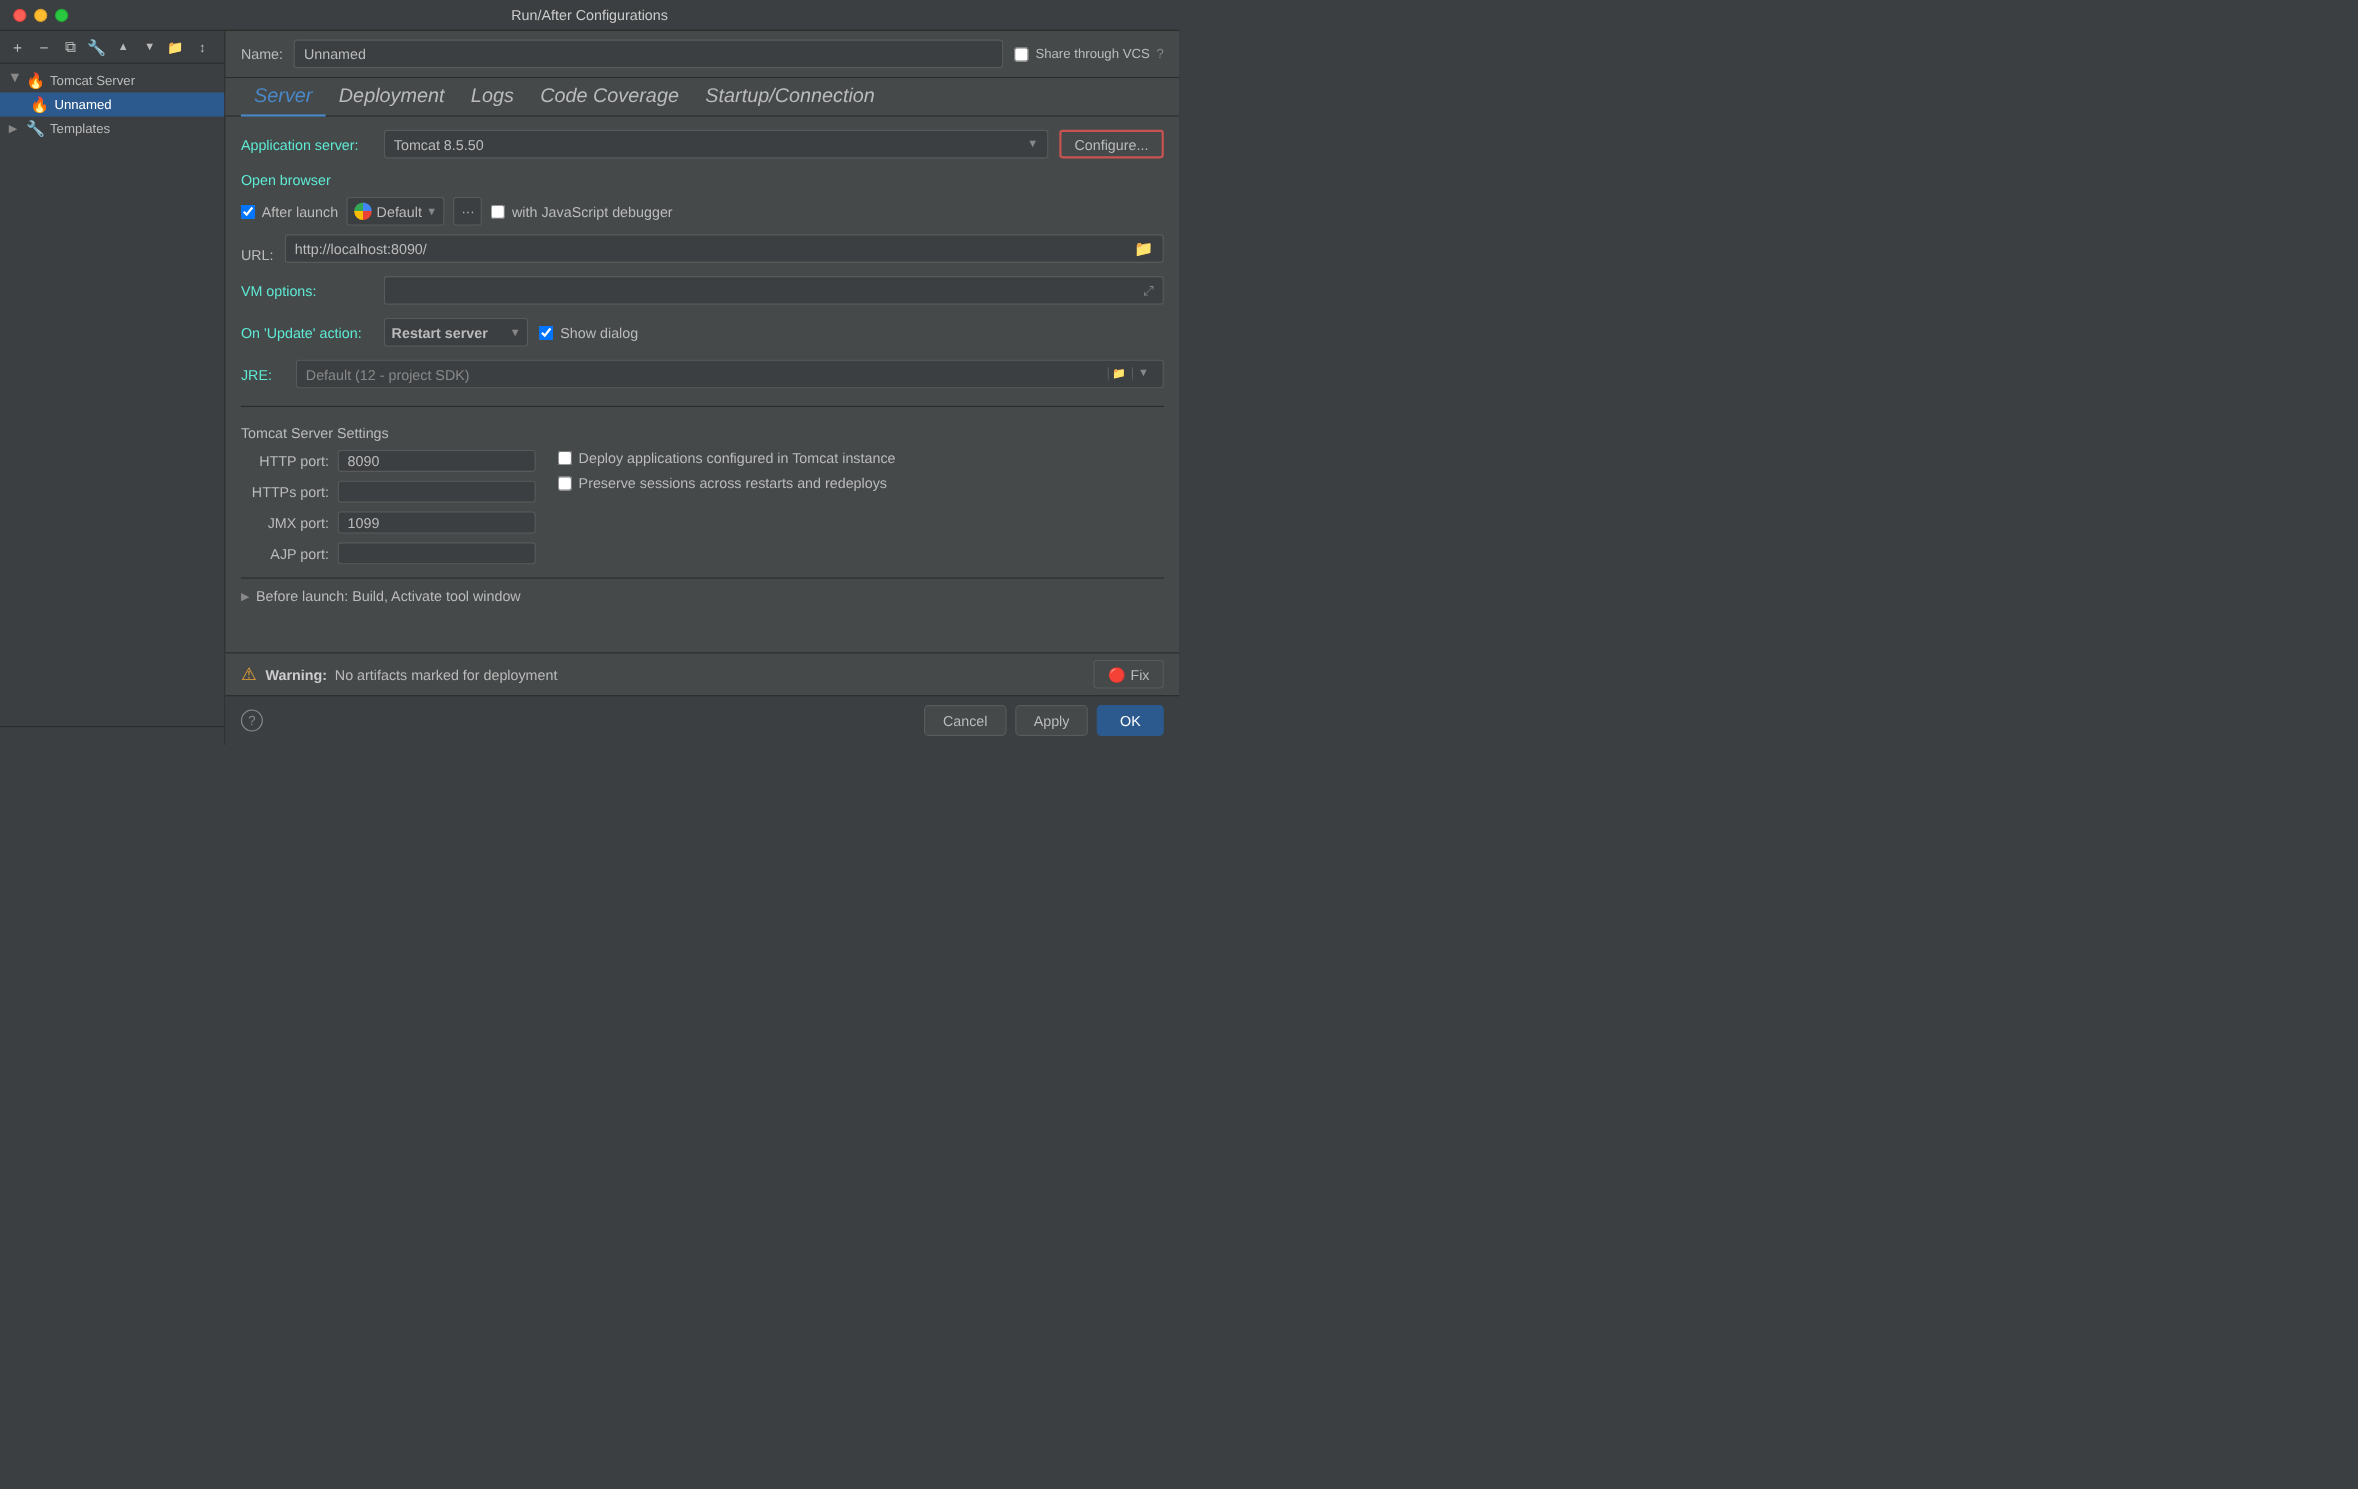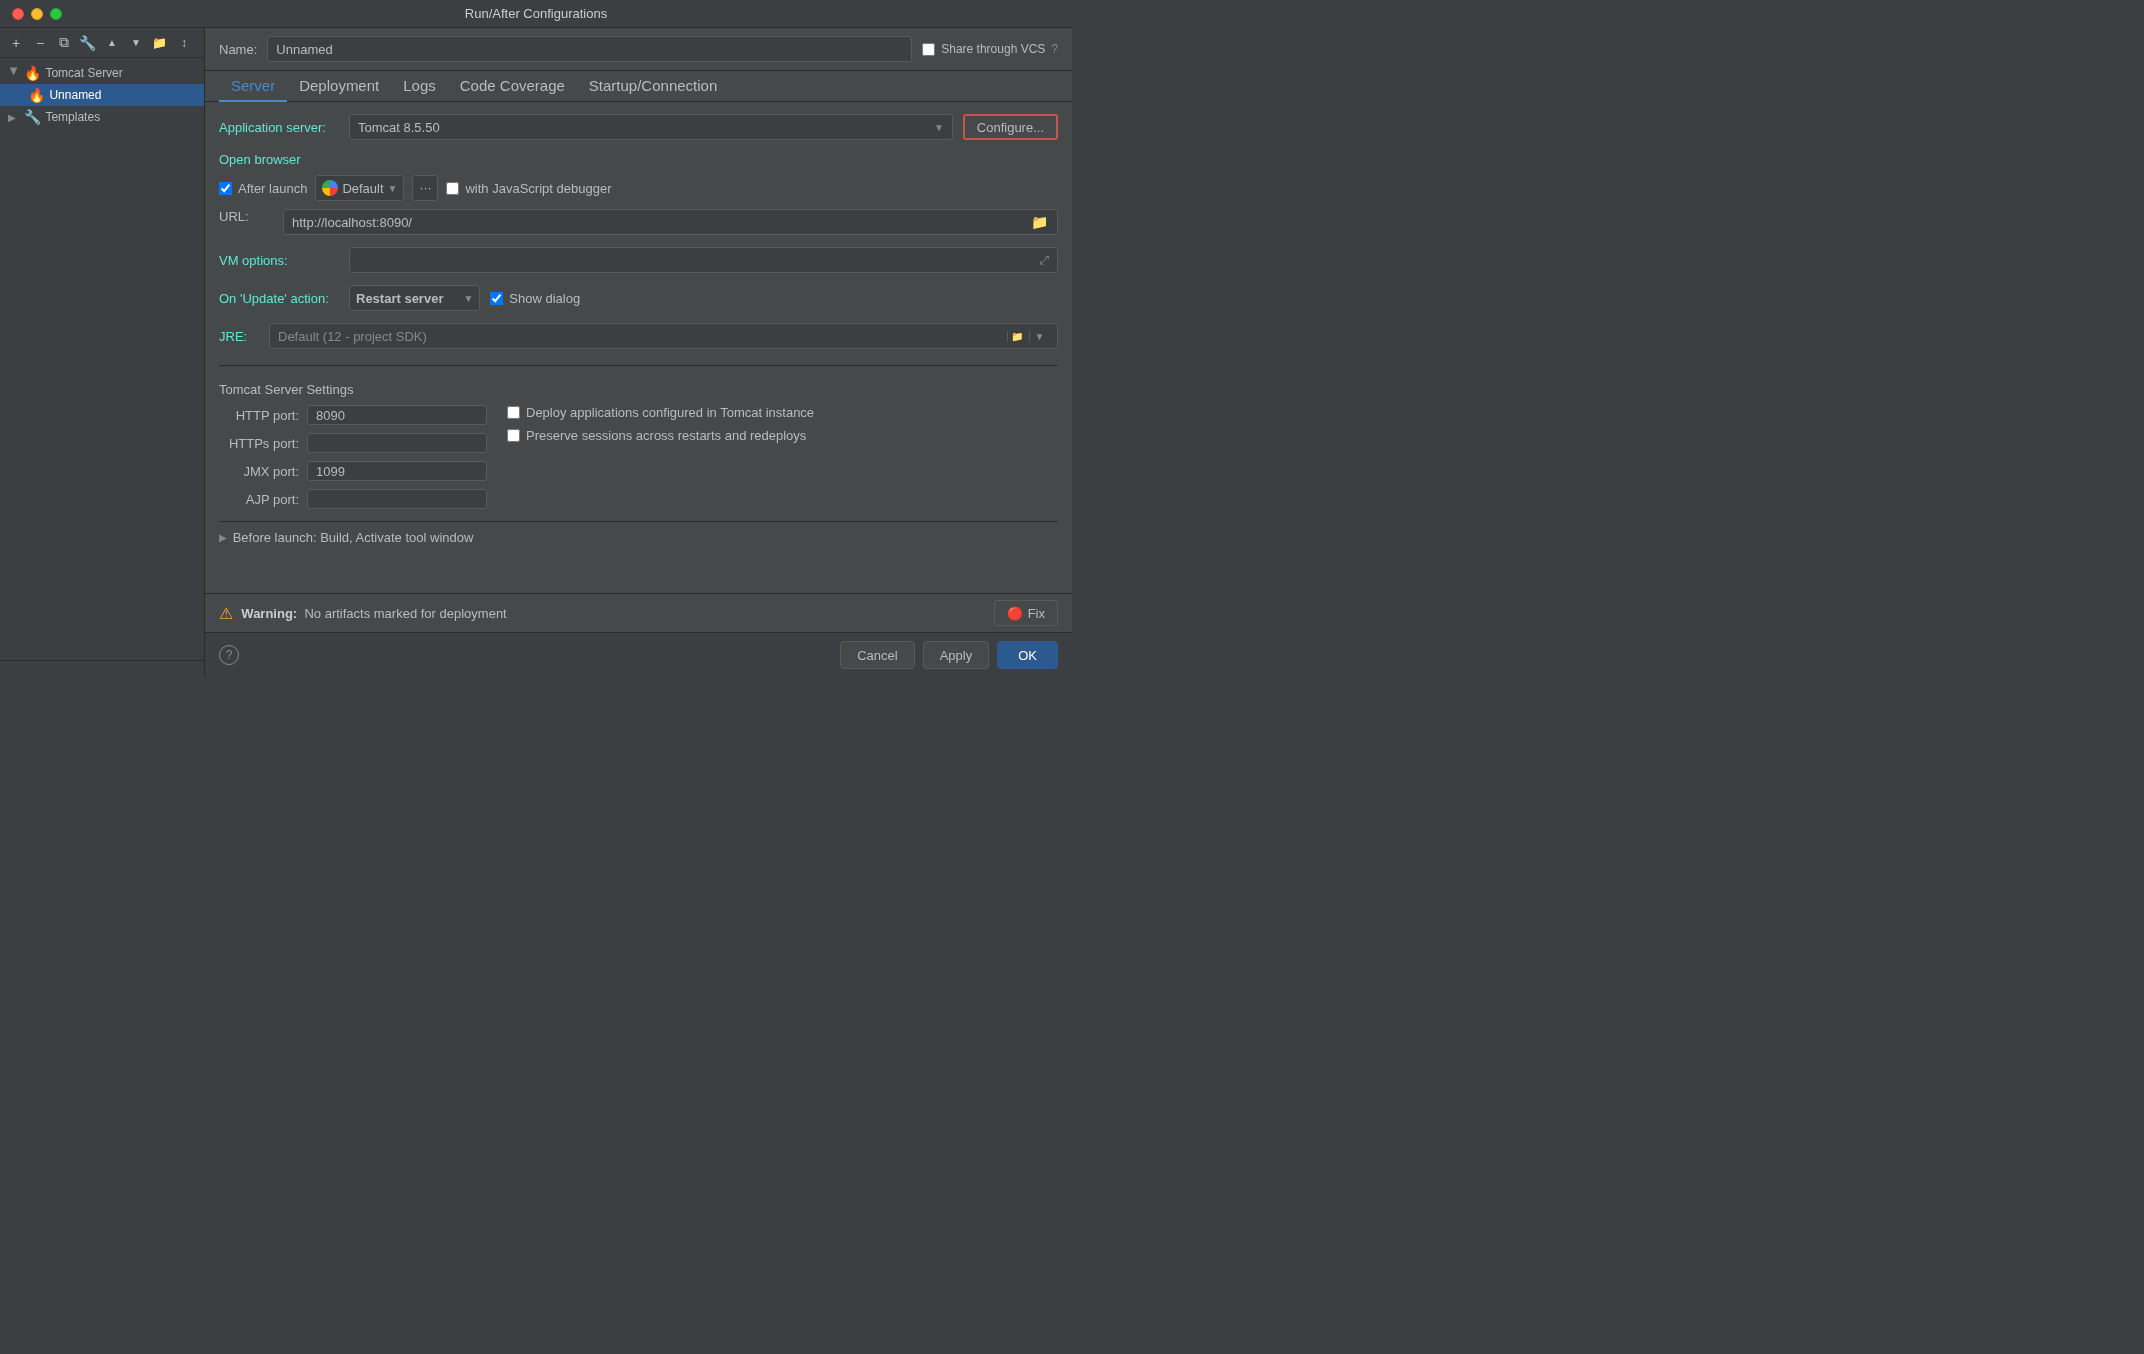--- a/index.html
+++ b/index.html
@@ -133,24 +133,25 @@
     .vcs-checkbox { width: 13px; height: 13px; }
     .tabs-row {
       display: flex;
       border-bottom: 1px solid #2b2b2b;
       padding: 0 14px;
       background: #45494a;
     }
     .tab {
       padding: 6px 12px;
       cursor: pointer;
-      font-size: 15px;
+      font-size: 18px;
       color: #bbb;
       border-bottom: 2px solid transparent;
       margin-bottom: -1px;
+      font-style: italic;
     }
     .tab.active {
       color: #4a88c7;
       border-bottom: 2px solid #4a88c7;
     }
     .panel {
       flex: 1;
       padding: 12px 14px;
       overflow-y: auto;
       display: flex;
@@ -187,22 +188,22 @@
     }
     .browser-row1 {
       display: flex;
       align-items: center;
       gap: 8px;
       margin-bottom: 8px;
       margin-left: 0;
     }
     .url-row {
       display: flex;
-      align-items: flex-start;
-      gap: 24px;
+      align-items: flex-end;
+      gap: 0;
     }
     .url-label { color: #bbb; font-size: 13px; min-width: 40px; }
     .url-input-wrapper {
       flex: 1;
       display: flex;
       background: #3c3f41;
       border: 1px solid #5a5a5a;
       border-radius: 3px;
       height: 26px;
       align-items: center;

